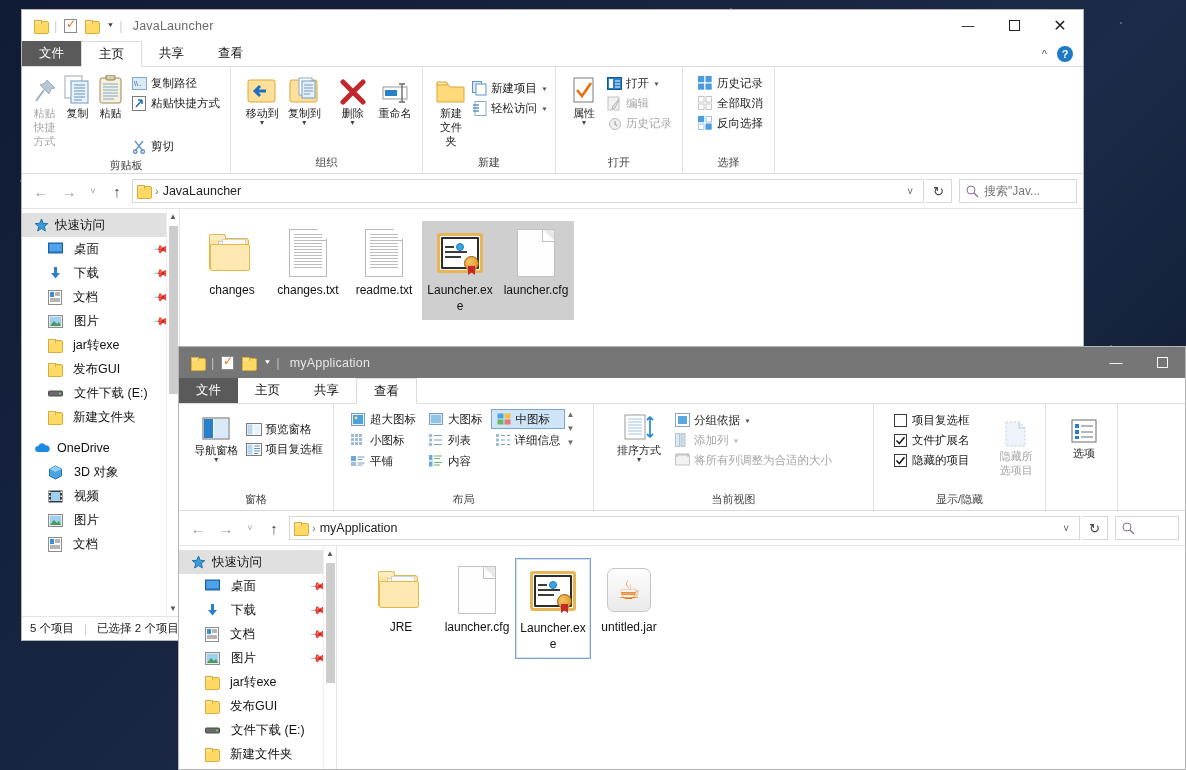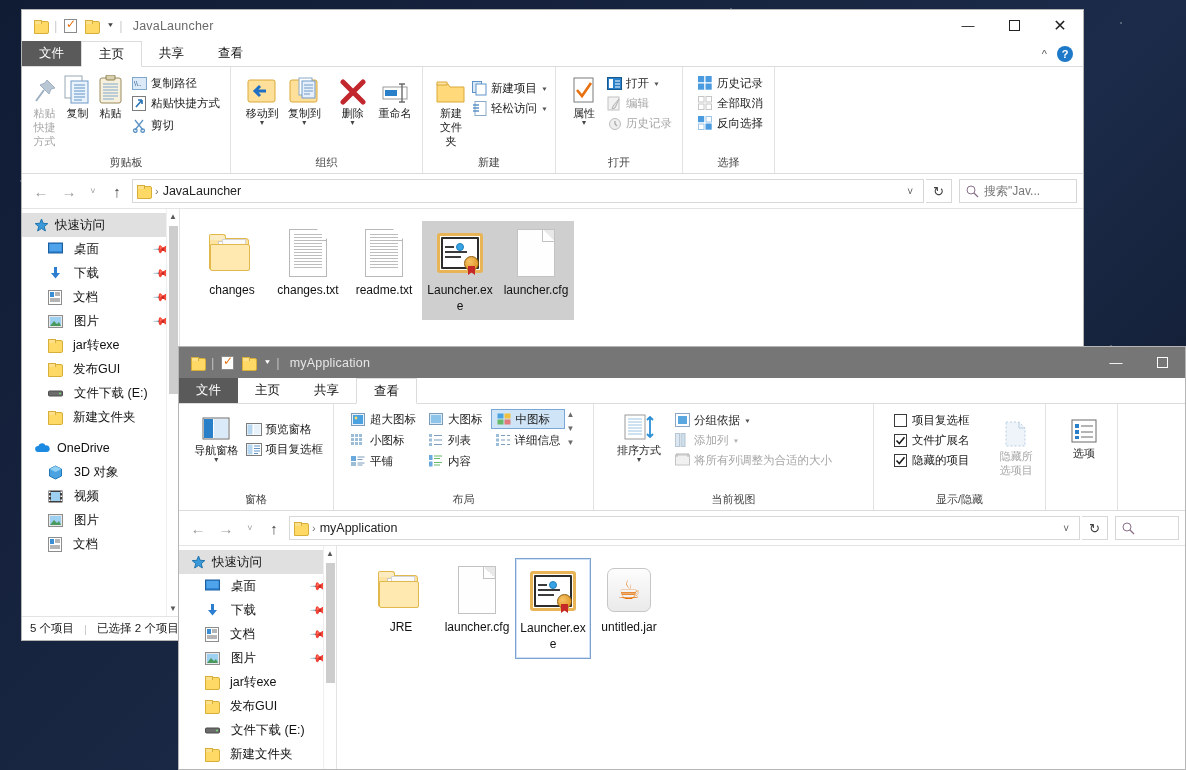--- a/index.html
+++ b/index.html
@@ -286,21 +286,21 @@
           </div>
           <div class="small-btn">
             <span class="sico">
               <svg width="14" height="15" viewBox="0 0 14 15">
                   <rect x="0.5" y="0.5" width="13" height="14" fill="#fff" stroke="#7b7b7b"></rect>
                   <path d="M4 11 L10 4 M10 4 h-4 M10 4 v4" stroke="#2a73b5" stroke-width="1.6" fill="none"></path>
                 </svg>
             </span>
             <span>粘贴快捷方式</span>
           </div>
-          <div class="small-btn" style="margin-top:2px">
+          <div class="small-btn" style="margin-top:23px">
             <span class="sico">
               <svg width="15" height="15" viewBox="0 0 15 15">
                   <g stroke="#5b92c4" stroke-width="1.3" fill="none">
                     <path d="M3 2 L11 12 M11 2 L3 12"></path>
                     <circle cx="3.3" cy="12.6" r="1.8"></circle>
                     <circle cx="10.7" cy="12.6" r="1.8"></circle>
                   </g>
                 </svg>
             </span>
             <span>剪切</span>

